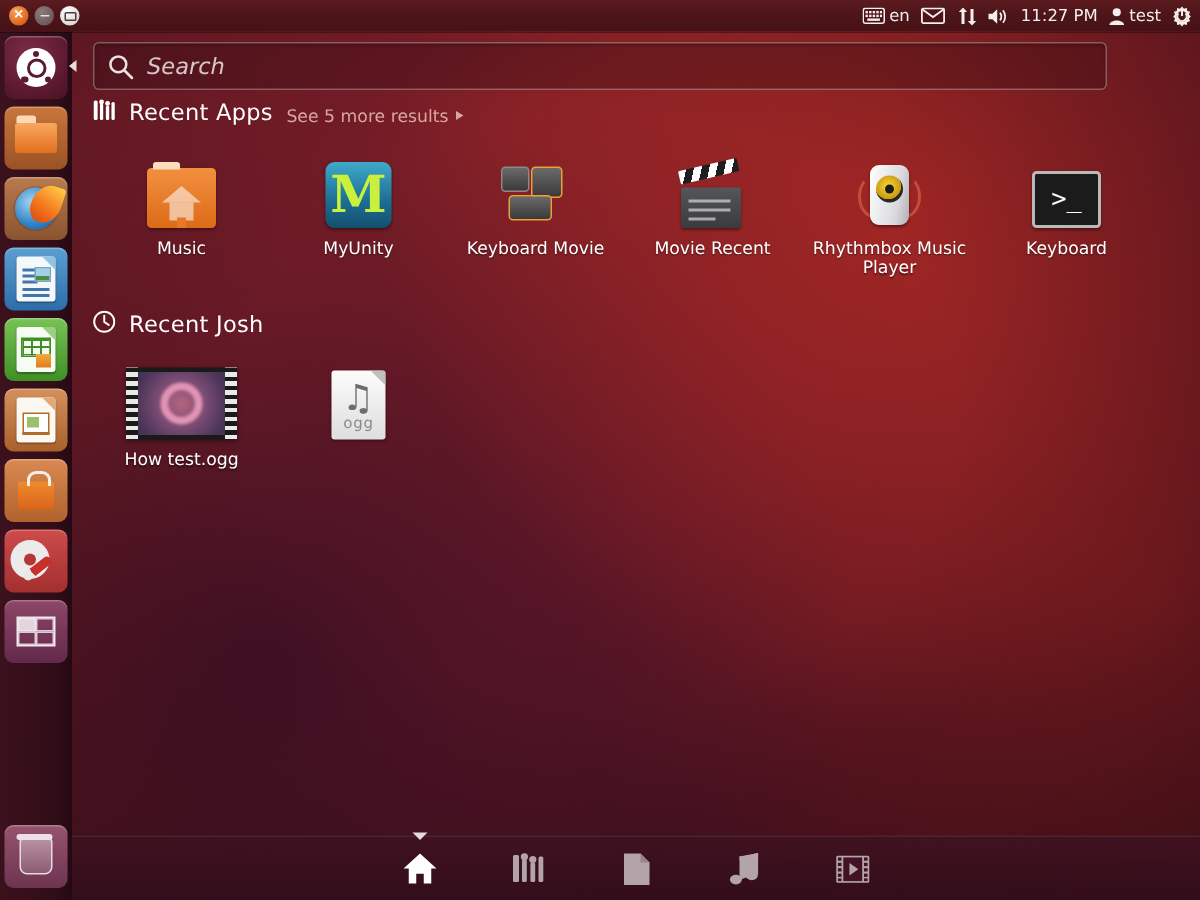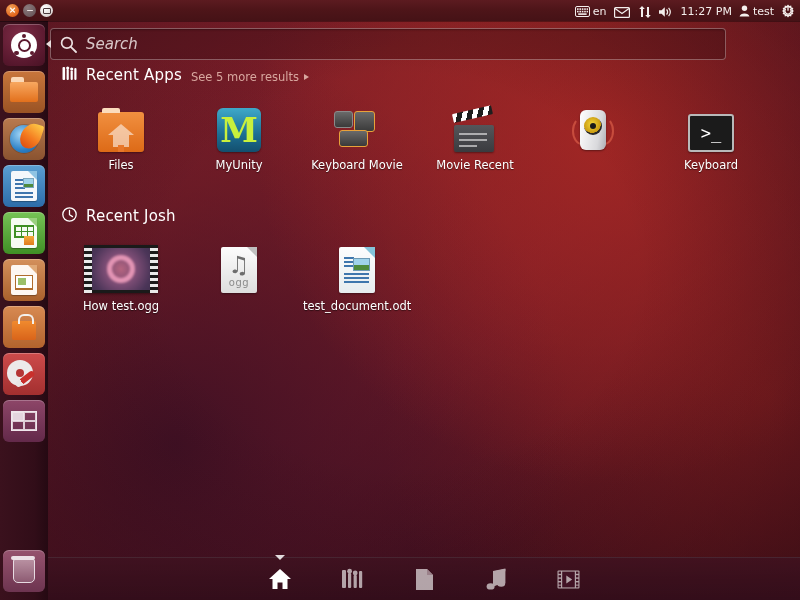--- a/index.html
+++ b/index.html
@@ -40,21 +40,21 @@
     width:13px;height:13px;border-radius:50%;display:flex;align-items:center;
     justify-content:center;font-size:9px;color:#fff;line-height:1;
   }
   .wc .close{background:radial-gradient(circle at 35% 30%,#f2a45c,#e0631a 70%,#b94a0d);}
   .wc .min{background:radial-gradient(circle at 35% 30%,#8c7b7d,#6d5b5e 70%,#554447);}
   .wc .max{background:radial-gradient(circle at 35% 30%,#ffffff,#dcd4d2 75%,#b7adab);}
   .wc .max i{display:block;width:6px;height:4px;border:1.2px solid #4a3a3c;border-radius:1px;}
   .wc .min i{display:block;width:6px;height:1.5px;background:#e8e0de;border-radius:1px;}
   .wc .close i{font-style:normal;font-size:9px;font-weight:bold;color:#fff;}
 
-  .panel-right{margin-left:auto;display:flex;align-items:flex-end;gap:7px;padding-right:5px;color:#f2ecea;font-size:11px;}
+  .panel-right{margin-left:auto;display:flex;align-items:center;gap:7px;padding-right:5px;color:#f2ecea;font-size:11px;}
   .panel-right .pi{display:flex;align-items:center;gap:3px;}
   .ind-text{font-size:11px;color:#f4eeec;}
 
   
   .launcher{
     position:absolute;left:0;top:21px;width:48px;height:579px;
     background:linear-gradient(90deg,rgba(58,17,29,.96) 0%,rgba(48,13,24,.94) 72%,rgba(36,9,18,.97) 100%);
     z-index:35;
   }
   .launcher-inner{display:flex;flex-direction:column;align-items:center;padding-top:3px;}
@@ -95,21 +95,21 @@
   .wrench{position:absolute;width:22px;height:6px;background:linear-gradient(90deg,#e9e6e6 0 30%,#c9302c 30% 100%);border-radius:3px;transform:rotate(-38deg);right:4px;bottom:7px;}
   .ic-ws .tile{background:linear-gradient(180deg,#8d4668,#63294a);}
   .ws-grid{width:24px;height:18px;border:1.6px solid #f0e6ec;display:grid;grid-template-columns:1fr 1fr;grid-template-rows:1fr 1fr;}
   .ws-grid i{border:.8px solid rgba(240,230,236,.85);}
   .ws-grid i:first-child{background:rgba(240,230,236,.9);}
   .ic-trash .tile{background:linear-gradient(180deg,#96536e,#6d3450);}
   .trash{width:20px;height:22px;background:linear-gradient(180deg,rgba(255,255,255,.38),rgba(255,255,255,.16));border:1.4px solid #e7dbe2;border-radius:2px 2px 5px 5px;position:relative;}
   .trash::before{content:"";position:absolute;top:-4px;left:-3px;width:24px;height:4px;background:#ece1e6;border-radius:2px;}
 
   
-  .search-row{position:absolute;left:50px;top:28px;width:676px;height:32px;z-index:20;}
+  .search-row{position:absolute;left:62px;top:28px;width:676px;height:32px;z-index:20;}
   .search-box{
     width:100%;height:100%;box-sizing:border-box;
     border:1px solid rgba(255,255,255,.30);border-radius:4px;
     background:rgba(40,10,18,.30);
     display:flex;align-items:center;padding-left:9px;gap:9px;
     box-shadow:inset 0 1px 2px rgba(0,0,0,.3);
   }
   .search-ph{font-style:italic;font-size:15px;color:#e3d6d6;opacity:.92;}
 
   .group{position:absolute;left:62px;z-index:20;}
@@ -416,21 +416,21 @@
 
       <div class="tile-item">
         <div class="tile-art">
           <div class="a-files">
             <div class="tab"></div>
               <div class="house"></div>
               <div class="hbody"></div>
               <div class="hdoor"></div>
           </div>
         </div>
-        <div class="tile-label">Files</div>
+        <div class="tile-label">Music</div>
       </div>
 
       <div class="tile-item">
         <div class="tile-art">
           <div class="a-myunity">
               <span>M</span>
             </div>
         </div>
         <div class="tile-label">MyUnity</div>
       </div>
@@ -461,20 +461,21 @@
 
       <div class="tile-item">
         <div class="tile-art">
           <div class="a-rb">
             <div class="wave w1"></div>
               <div class="wave w2"></div>
             <div class="spk"></div>
               <div class="cone"></div>
           </div>
         </div>
+        <div class="tile-label">Rhythmbox Music Player</div>
       </div>
 
       <div class="tile-item">
         <div class="tile-art">
           <div class="a-term">
               <span>&gt;_</span>
             </div>
         </div>
         <div class="tile-label">Keyboard</div>
       </div>
@@ -509,35 +510,20 @@
       <div class="tile-item">
         <div class="tile-art">
           <div class="f-ogg">
             <div class="fold"></div>
             <div class="note">♫</div>
             <div class="ext">ogg</div>
           </div>
         </div>
       </div>
 
-      <div class="tile-item">
-        <div class="tile-art">
-          <div class="f-odt">
-            <div class="fold"></div>
-            <div class="ln" style="top:10px;width:10px;"></div>
-            <div class="ln" style="top:14px;width:10px;"></div>
-            <div class="ln" style="top:18px;width:10px;"></div>
-            <div class="ln" style="top:26px;width:25px;"></div>
-            <div class="ln" style="top:30px;width:25px;"></div>
-            <div class="ln" style="top:34px;width:25px;"></div>
-            <div class="pic"></div>
-          </div>
-        </div>
-        <div class="tile-label">test_document.odt</div>
-      </div>
 
     </div>
   </div>
 
   <div class="lensbar">
 
     <div class="lens active">
       <div class="chev"></div>
       <svg width="24" height="22" viewBox="0 0 24 22">
           <path d="M12 1 L23 11 H19.5 V21 H14.5 V14.5 H9.5 V21 H4.5 V11 H1 Z" fill="#ffffff"></path>

